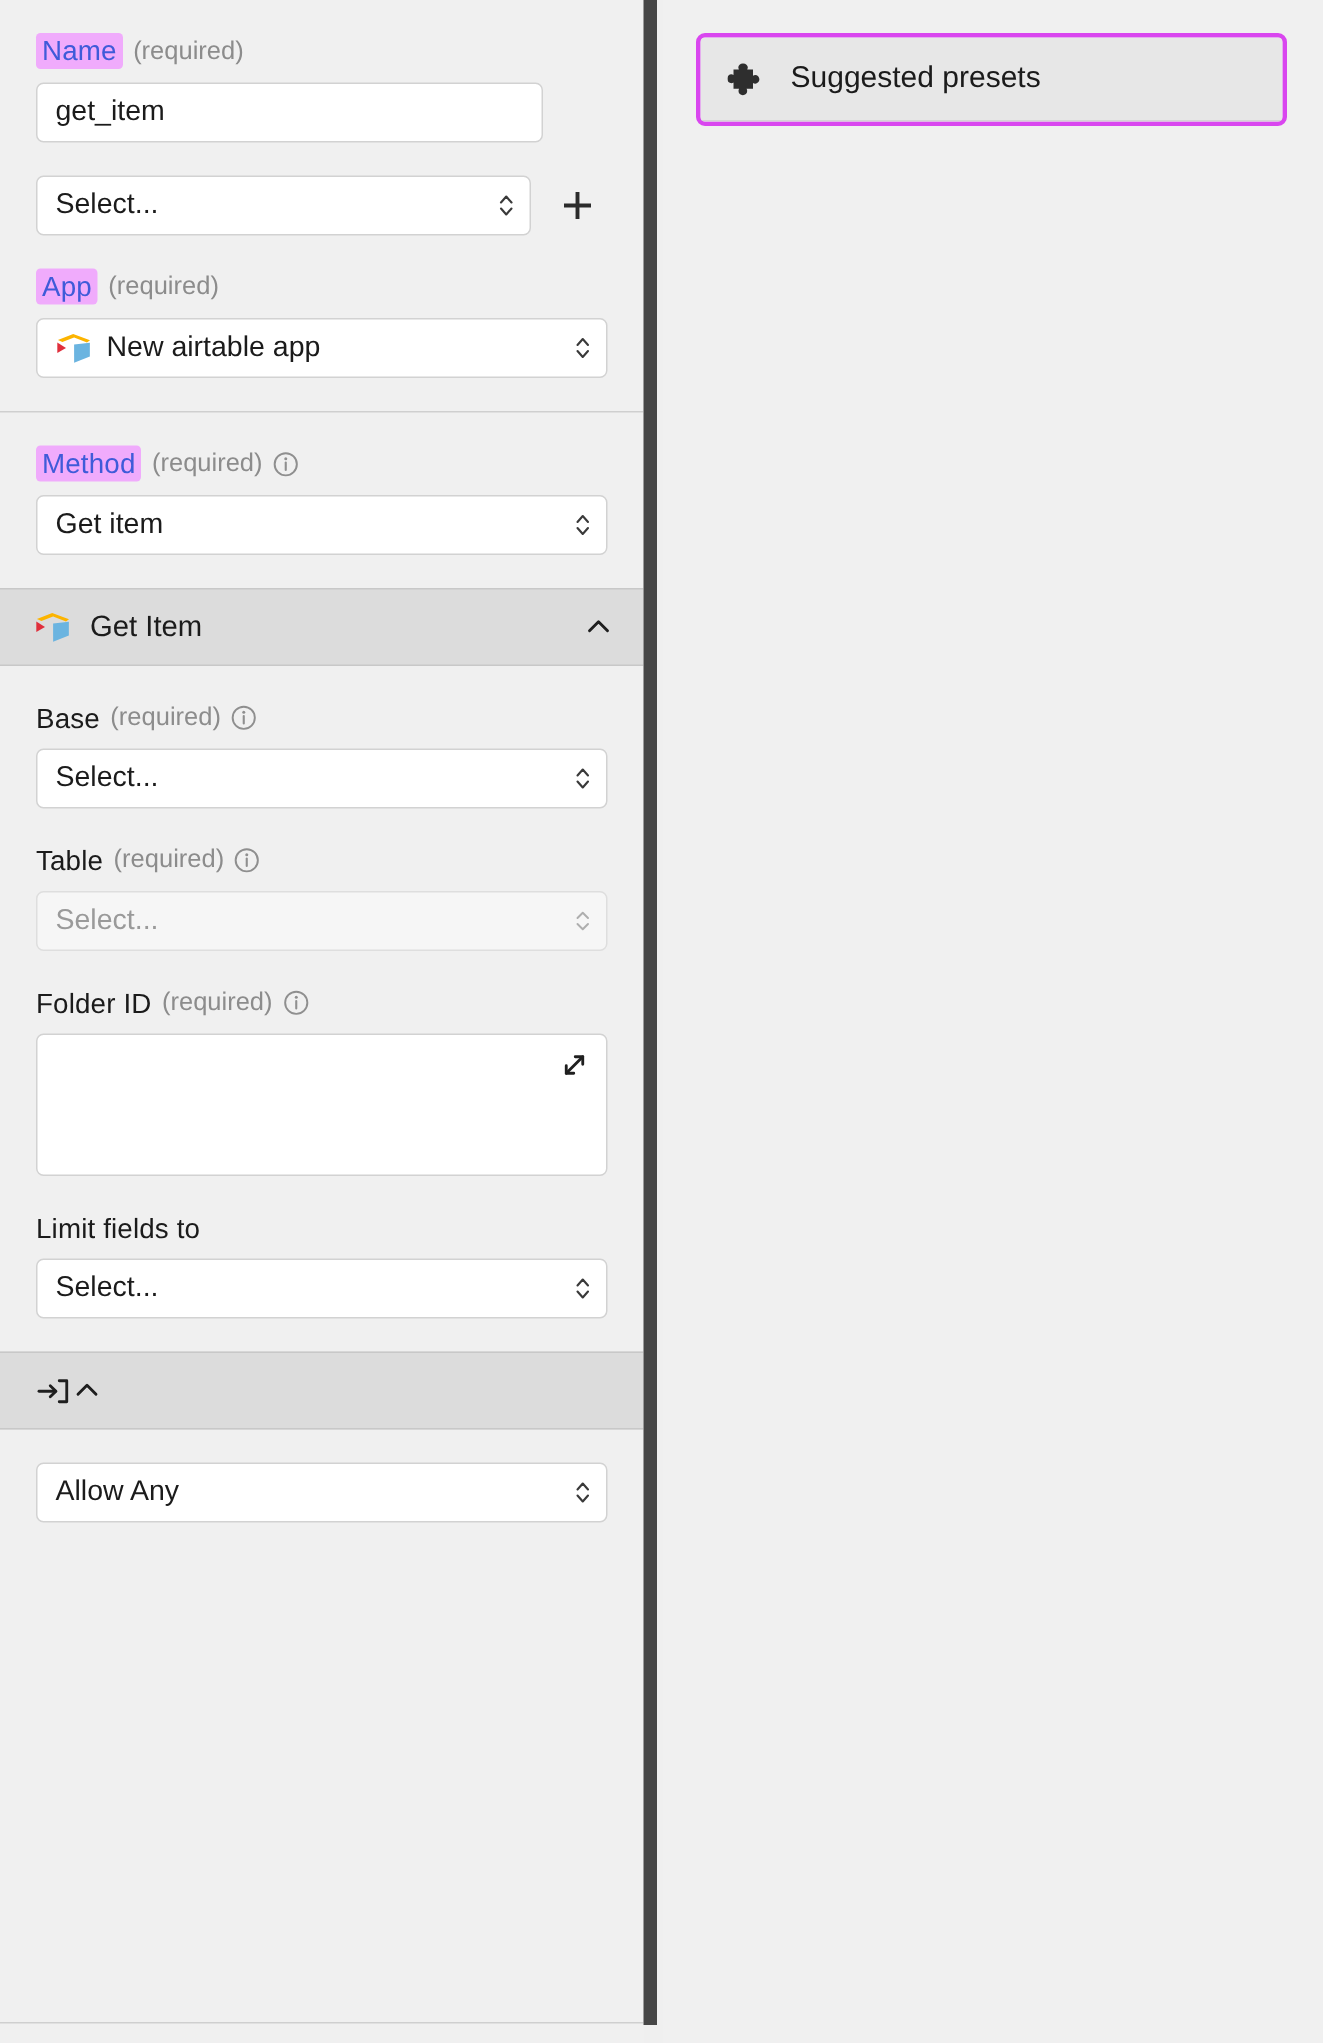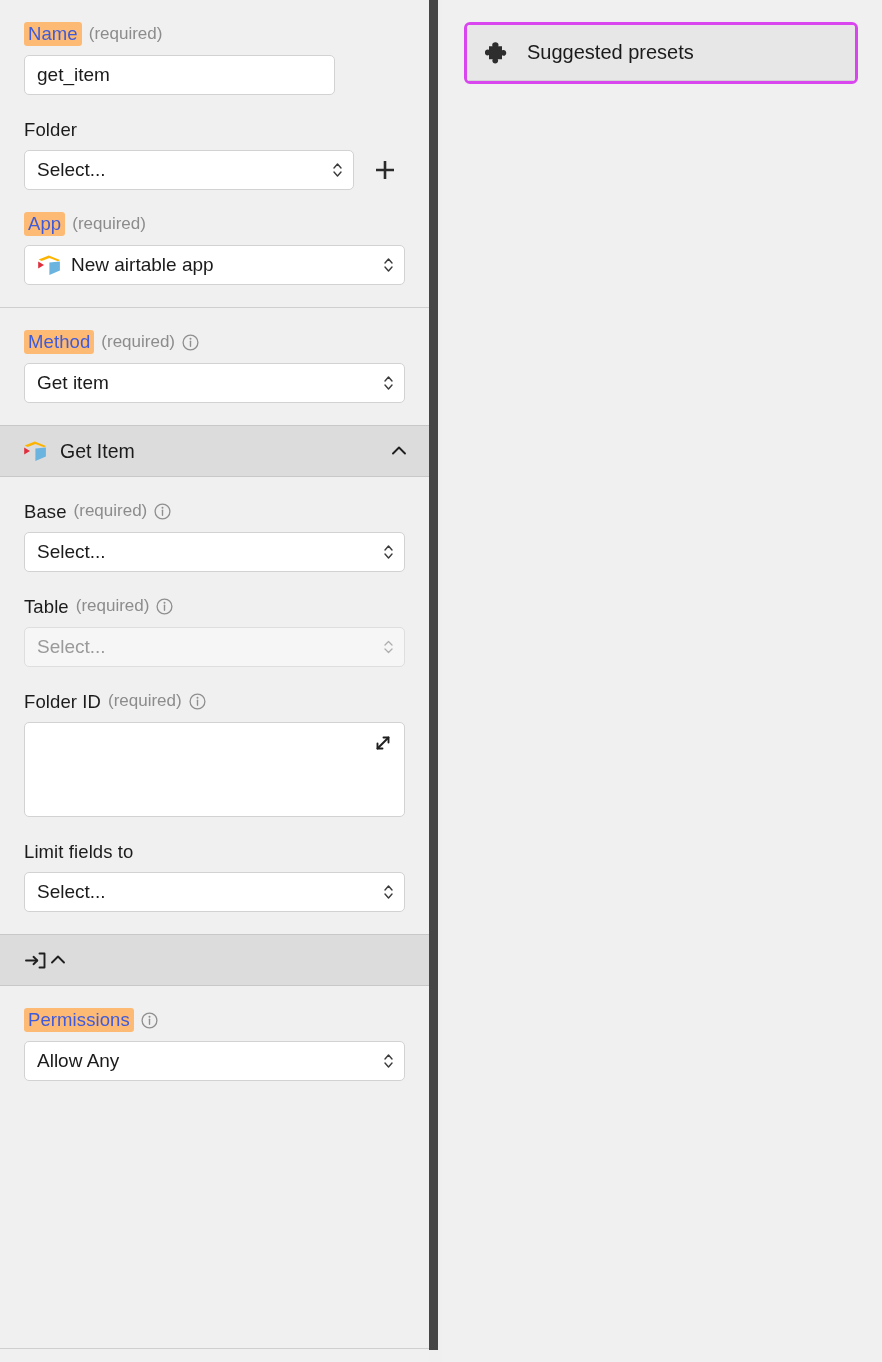--- a/index.html
+++ b/index.html
@@ -48,42 +48,42 @@
   }
   .lbl {
     font-size: 18.5px;
     color: #1b1b1b;
     line-height: 23px;
     letter-spacing: 0.1px;
   }
   .lbl-chip {
     font-size: 18.5px;
     color: #3f5bd9;
-    background: #fdba74;
+    background: #f0abfc;
     border-radius: 3px;
     padding: 1px 4px 2px 4px;
     line-height: 21px;
     letter-spacing: 0.1px;
   }
   .lbl-req {
     font-size: 17px;
     color: #8c8c8c;
     line-height: 22px;
   }
   .info-icon {
     width: 17px; height: 17px;
     flex: 0 0 17px;
     display: inline-flex;
     align-items: center; justify-content: center;
   }
   .info-icon svg { display: block; }
 
   
   .text-input {
-    width: 311px;
+    width: 338px;
     height: 40px;
     background: #ffffff;
     border: 1px solid #d2d2d2;
     border-radius: 5px;
     font-size: 19px;
     color: #1b1b1b;
     padding: 0 12px;
     font-family: "Liberation Sans", sans-serif;
     outline: none;
   }
@@ -249,23 +249,20 @@
 
           <div class="field">
             <div class="field-label-row">
               <span class="lbl-chip">Name</span>
               <span class="lbl-req">(required)</span>
             </div>
             <input class="text-input" type="text" value="get_item" style="">
           </div>
 
           <div class="field">
-            <div class="field-label-row">
-              <span class="lbl">Folder</span>
-            </div>
             <div class="row-inline">
               <div class="select-wrap narrow">
                 <div class="select-box">
                   <span>Select...</span>
                 </div>
                 <svg class="select-chevrons" viewBox="0 0 11 18">
                   <path d="M2 7 L5.5 3 L9 7" fill="none" stroke="#3a3a3a" stroke-width="1.4" stroke-linecap="round" stroke-linejoin="round"></path>
                   <path d="M2 11 L5.5 15 L9 11" fill="none" stroke="#3a3a3a" stroke-width="1.4" stroke-linecap="round" stroke-linejoin="round"></path>
                 </svg>
               </div>
@@ -445,30 +442,20 @@
           </svg>
         </span>
         <svg class="chev-up" viewBox="0 0 20 20">
           <path d="M4 12.5 L10 6.5 L16 12.5" fill="none" stroke="#1f1f1f" stroke-width="1.9" stroke-linecap="round" stroke-linejoin="round"></path>
         </svg>
       </div>
 
       <div class="section">
         <div class="section-body">
           <div class="field">
-            <div class="field-label-row">
-              <span class="lbl-chip">Permissions</span>
-              <span class="info-icon">
-                <svg width="17" height="17" viewBox="0 0 17 17">
-                  <circle cx="8.5" cy="8.5" r="7.4" fill="none" stroke="#8f8f8f" stroke-width="1.3"></circle>
-                  <circle cx="8.5" cy="4.8" r="1.0" fill="#8f8f8f"></circle>
-                  <path d="M8.5 7.3 V12.3" stroke="#8f8f8f" stroke-width="1.4" stroke-linecap="round"></path>
-                </svg>
-              </span>
-            </div>
             <div class="select-wrap">
               <div class="select-box">
                 <span>Allow Any</span>
               </div>
               <svg class="select-chevrons" viewBox="0 0 11 18">
                 <path d="M2 7 L5.5 3 L9 7" fill="none" stroke="#3a3a3a" stroke-width="1.4" stroke-linecap="round" stroke-linejoin="round"></path>
                 <path d="M2 11 L5.5 15 L9 11" fill="none" stroke="#3a3a3a" stroke-width="1.4" stroke-linecap="round" stroke-linejoin="round"></path>
               </svg>
             </div>
           </div>

